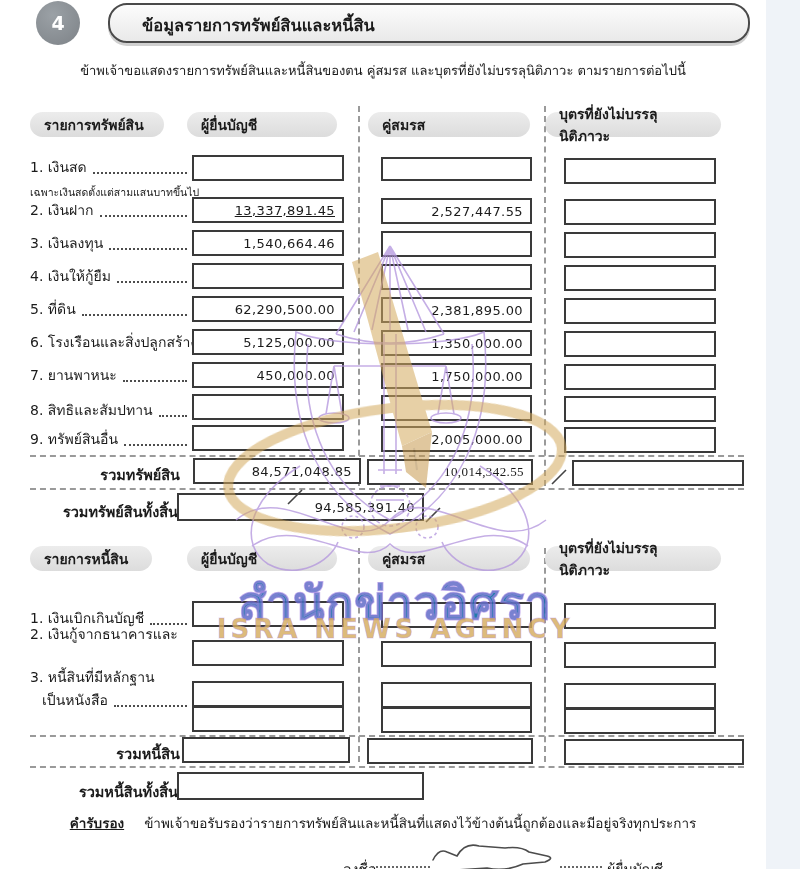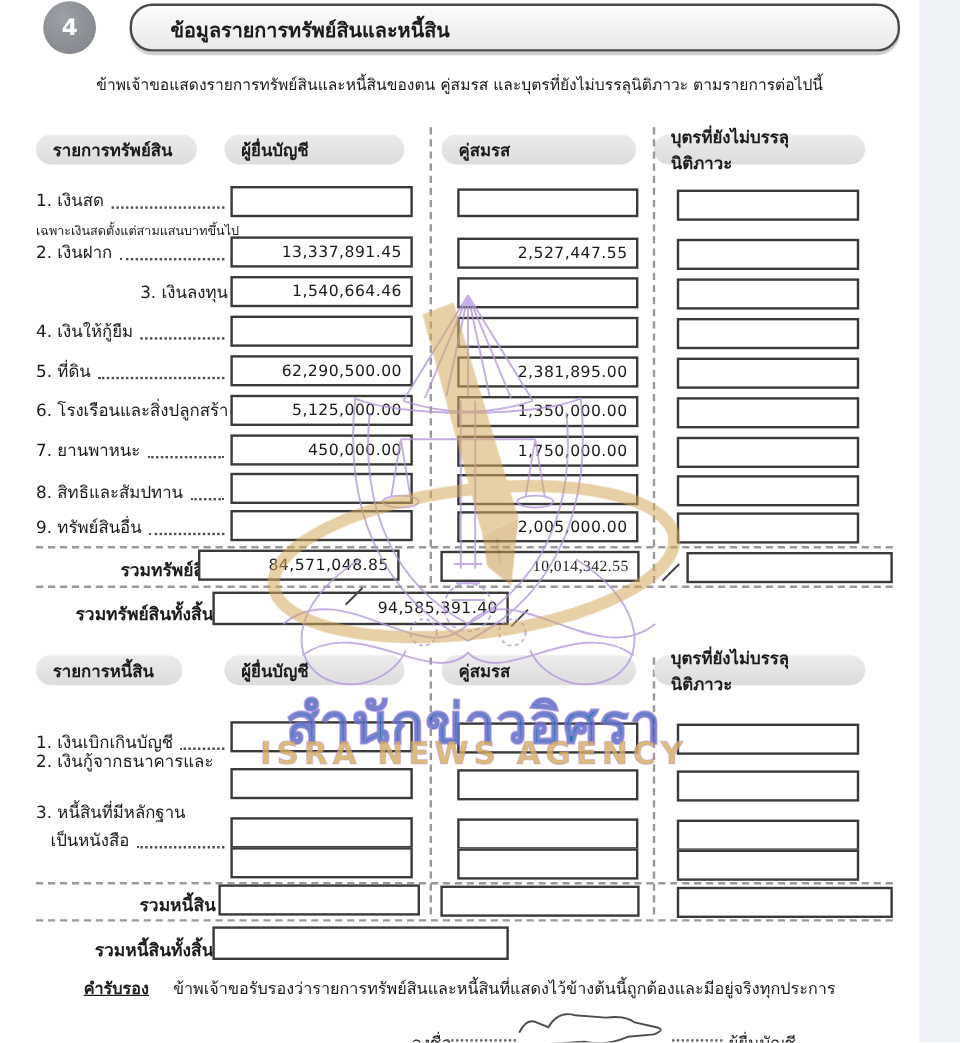--- a/index.html
+++ b/index.html
@@ -99,25 +99,25 @@
     </div>
   <div class="note" style="top:184px;">เฉพาะเงินสดตั้งแต่สามแสนบาทขึ้นไป</div>
   <div class="box" style="left:192px;top:155px;width:152px;"></div>
   <div class="box" style="left:381px;top:157px;width:151px;height:24px;"></div>
   <div class="box" style="left:564px;top:158px;width:152px;"></div>
 
   <div class="rlabel" style="top:199px;">
       <span>2. เงินฝาก</span>
       <span class="leader"></span>
     </div>
-  <div class="box" style="left:192px;top:197px;width:152px;">13,337,891.45</div>
+  <div class="box" style="left:192px;top:197px;width:152px;text-decoration:underline;">13,337,891.45</div>
   <div class="box" style="left:381px;top:198px;width:151px;">2,527,447.55</div>
   <div class="box" style="left:564px;top:199px;width:152px;"></div>
 
-  <div class="rlabel" style="top:232px;flex-direction:column;">
+  <div class="rlabel" style="top:232px;">
       <span>3. เงินลงทุน</span>
       <span class="leader"></span>
     </div>
   <div class="box" style="left:192px;top:230px;width:152px;">1,540,664.46</div>
   <div class="box" style="left:381px;top:231px;width:151px;"></div>
   <div class="box" style="left:564px;top:232px;width:152px;"></div>
 
   <div class="rlabel" style="top:265px;">
       <span>4. เงินให้กู้ยืม</span>
       <span class="leader"></span>
@@ -160,21 +160,21 @@
   <div class="rlabel" style="top:428px;">
       <span>9. ทรัพย์สินอื่น</span>
       <span class="leader"></span>
     </div>
   <div class="box" style="left:192px;top:425px;width:152px;"></div>
   <div class="box" style="left:381px;top:426px;width:151px;">2,005,000.00</div>
   <div class="box" style="left:564px;top:427px;width:152px;"></div>
 
   <div class="hdash" style="left:30px;top:455px;width:714px;"></div>
   <div class="tlabel" style="top:463px;">รวมทรัพย์สิน</div>
-  <div class="box" style="left:165px;top:458px;width:168px;">84,571,048.85</div>
+  <div class="box" style="left:193px;top:458px;width:168px;">84,571,048.85</div>
   <div class="box" style="left:367px;top:459px;width:166px;font-family:Liberation Serif, serif;">10,014,342.55</div>
   <div class="box" style="left:572px;top:460px;width:172px;"></div>
   <div class="hdash" style="left:30px;top:488px;width:714px;"></div>
 
   <div class="tlabel" style="left:30px;width:148px;top:500px;">รวมทรัพย์สินทั้งสิ้น</div>
   <div class="box tall" style="left:177px;top:493px;width:247px;">94,585,391.40</div>
 
   <svg class="abs" style="left:280px;top:478px;" width="170" height="50">
     <line x1="22" y1="12" x2="8" y2="26" stroke="#444" stroke-width="1.6"></line>
     <line x1="160" y1="30" x2="146" y2="44" stroke="#444" stroke-width="1.6"></line>

